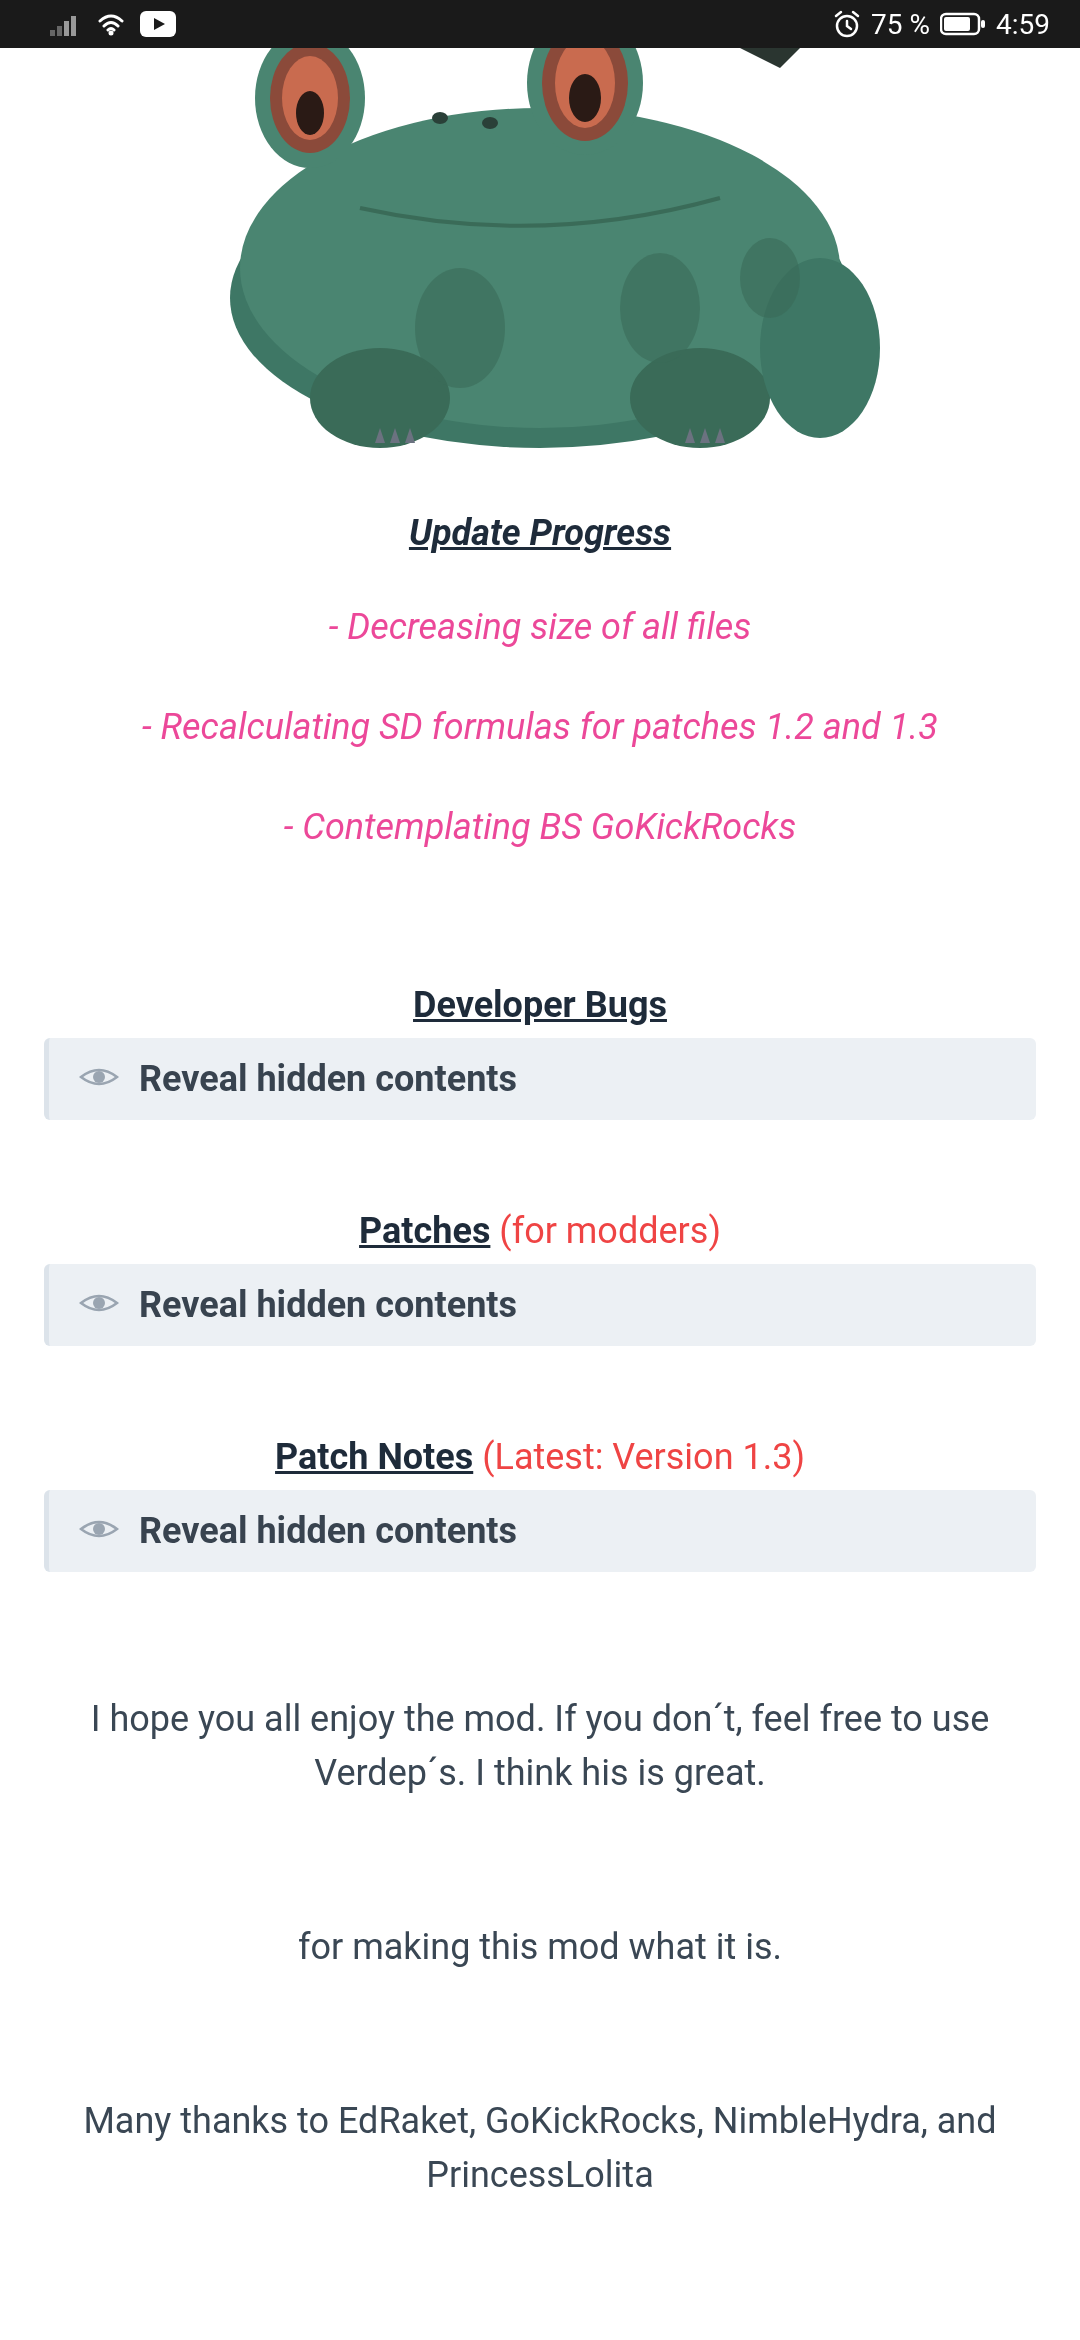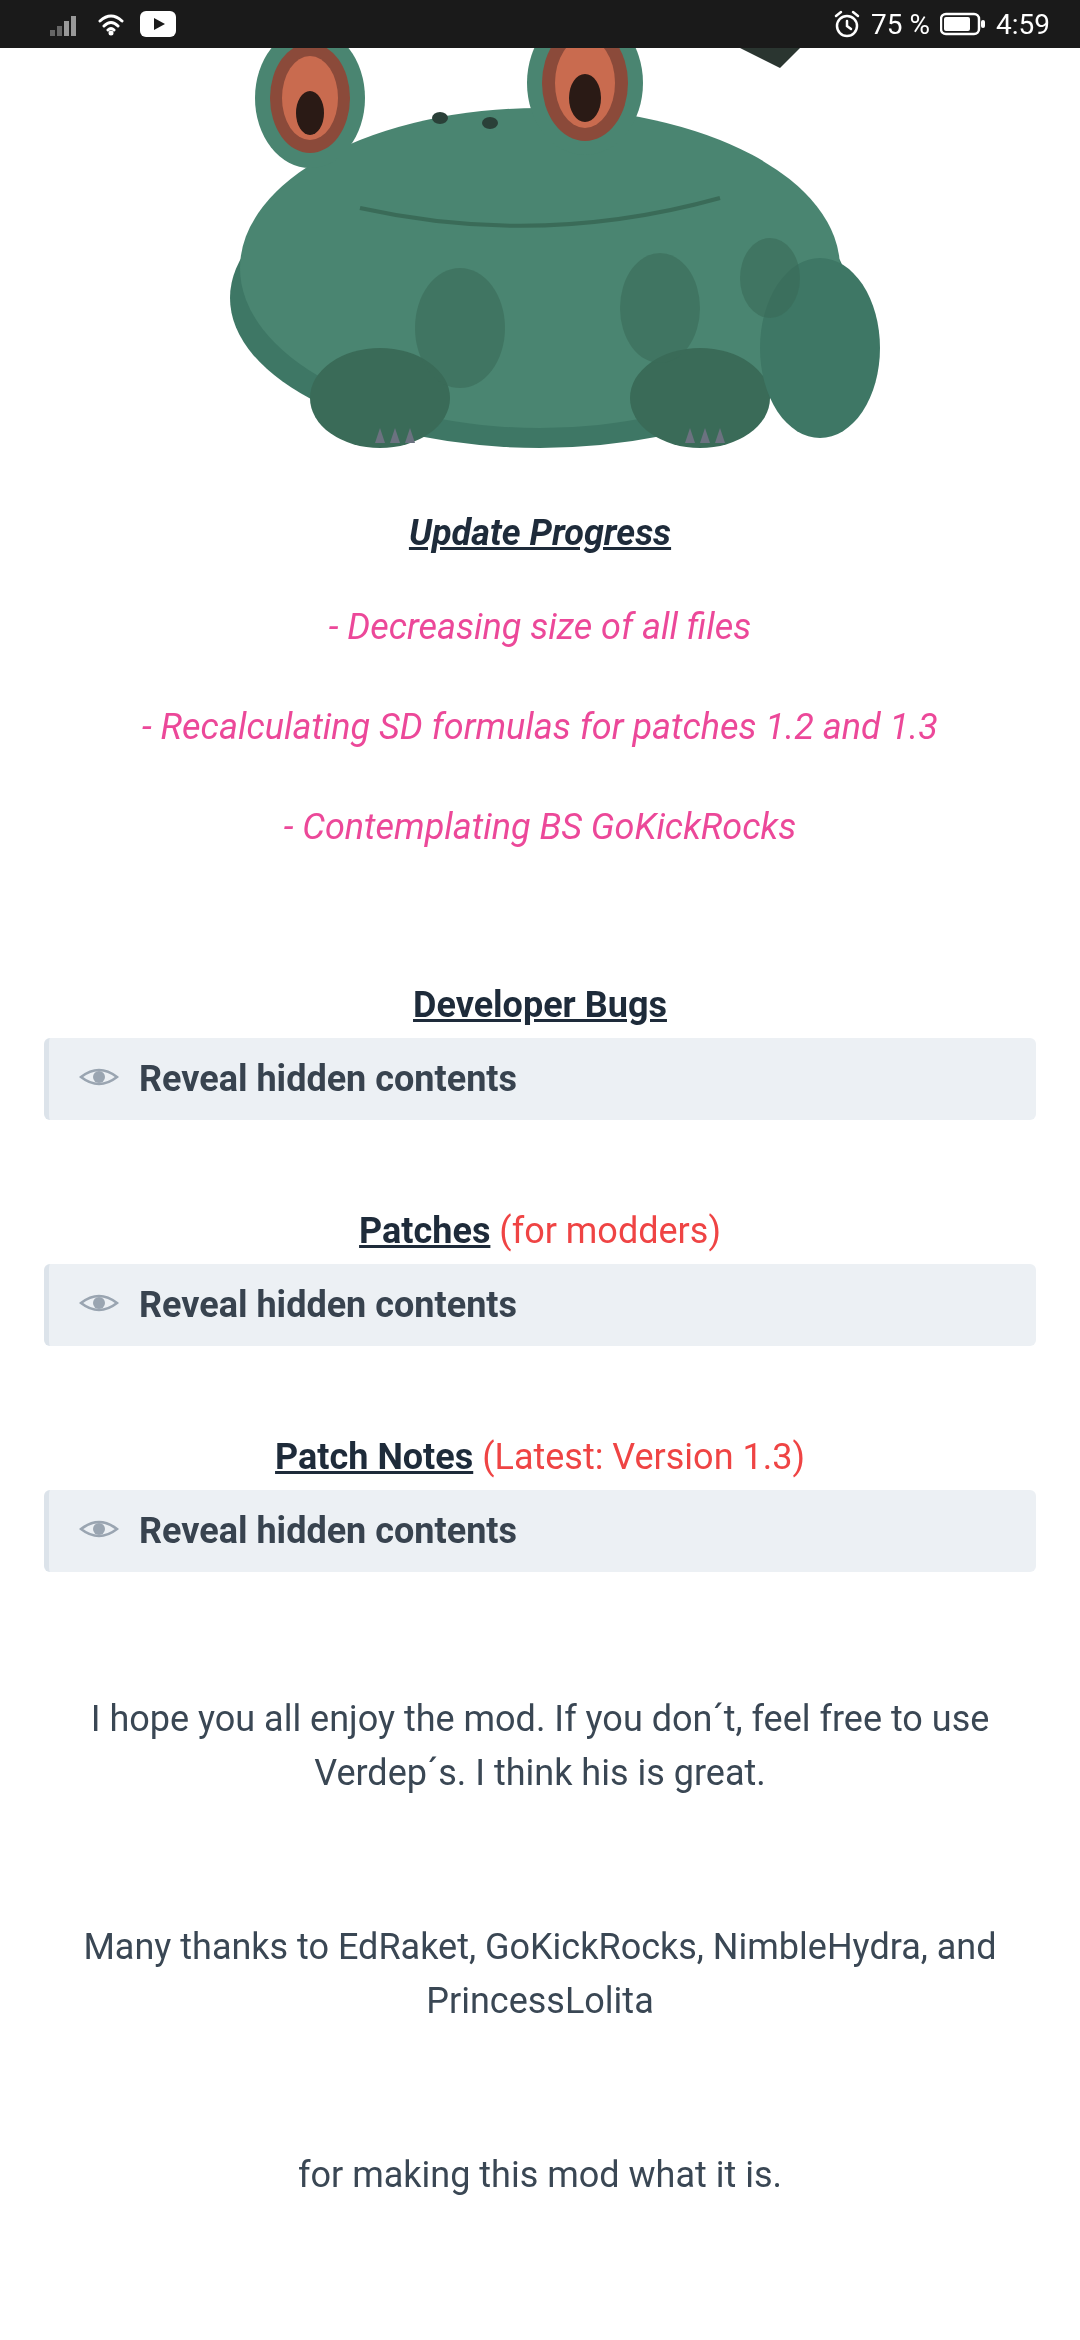--- a/index.html
+++ b/index.html
@@ -232,17 +232,17 @@
       <span class="eye-icon">
         <svg width="40" height="28" viewBox="0 0 40 28">
           <path d="M2 14 Q20 0 38 14 Q20 28 2 14 Z" stroke="#9aa5b1" stroke-width="2.5" fill="none"></path>
           <circle cx="20" cy="14" r="6" fill="#9aa5b1"></circle>
         </svg>
       </span>
       <span class="spoiler-text">Reveal hidden contents</span>
     </div>
 
     <div class="closing-text closing-block">I hope you all enjoy the mod. If you don´t, feel free to use Verdep´s. I think his is great.</div>
+    <div class="closing-text">for making this mod what it is.</div>
     <div class="closing-text">Many thanks to EdRaket, GoKickRocks, NimbleHydra, and PrincessLolita</div>
-    <div class="closing-text">for making this mod what it is.</div>
 
   </div>
 </div>
 
 </body></html>

